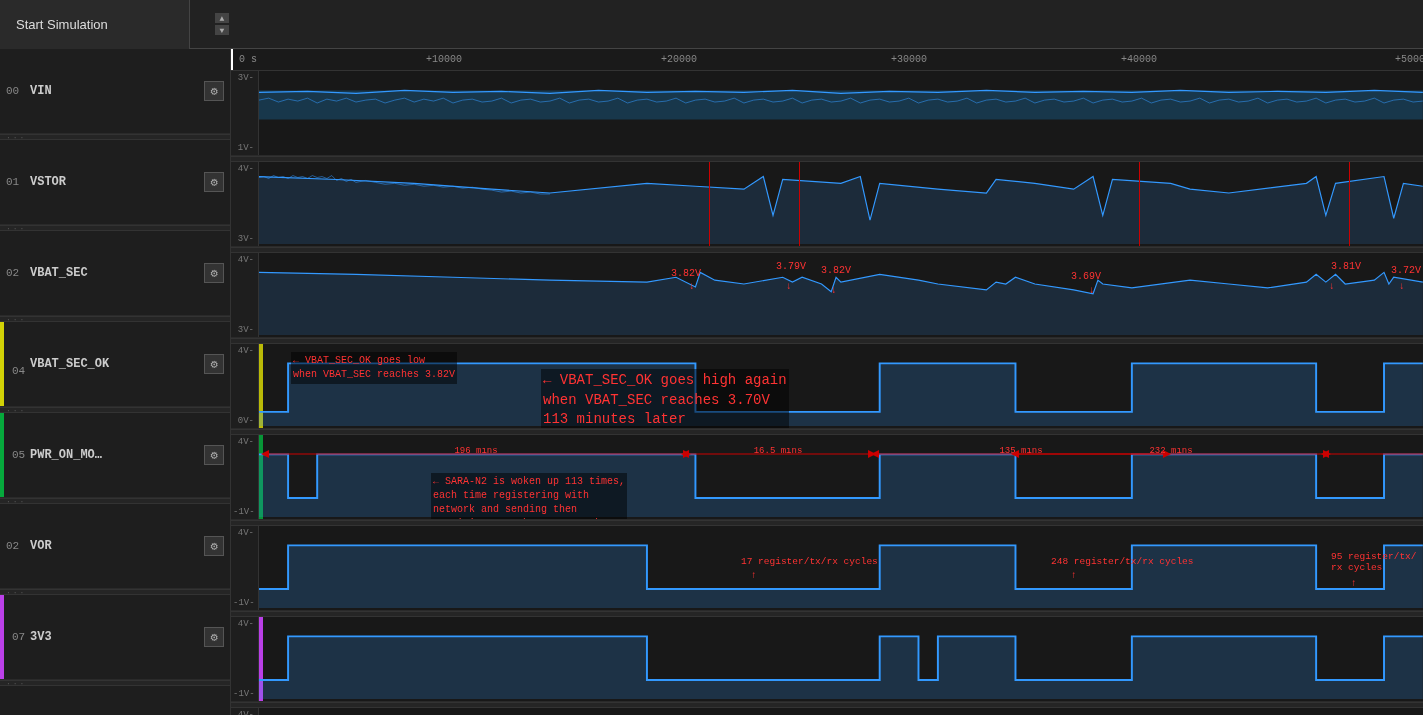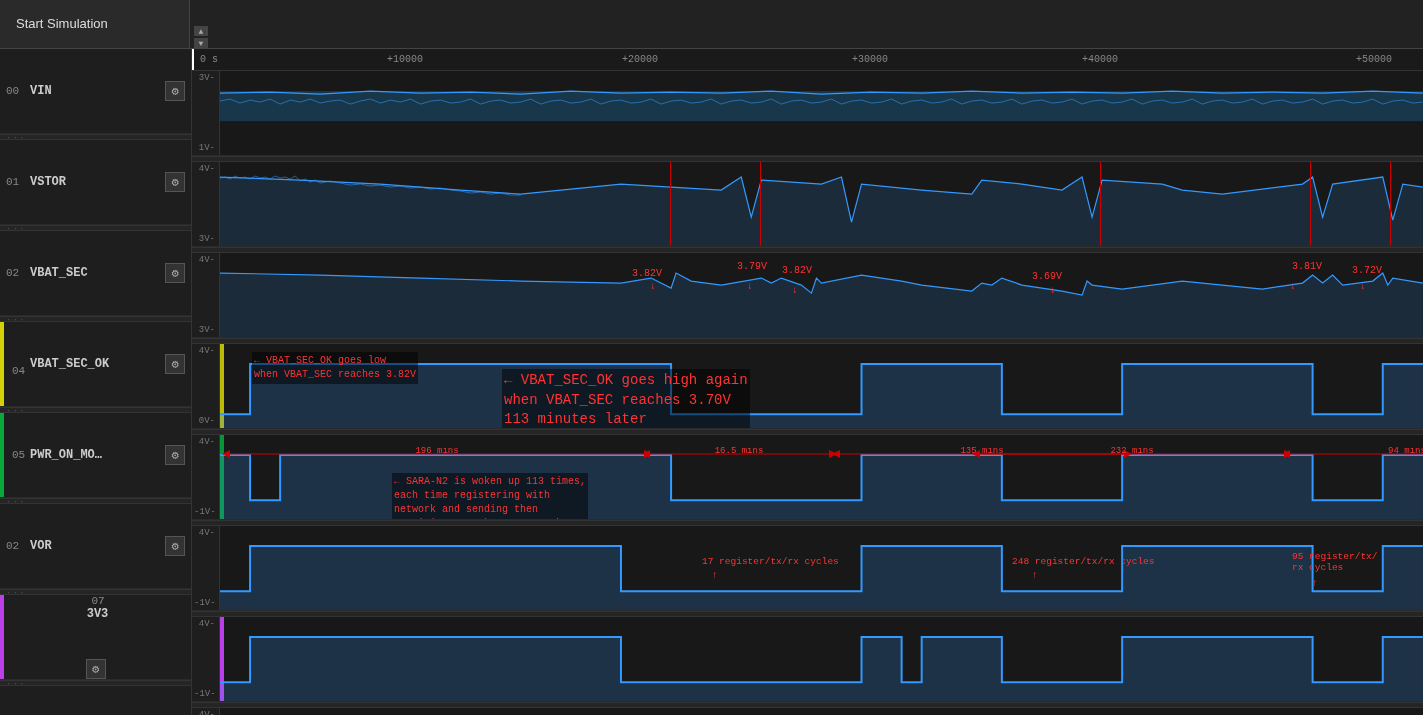--- a/index.html
+++ b/index.html
@@ -16,25 +16,26 @@
     #app {
       display: flex;
       flex-direction: column;
       width: 1423px;
       height: 715px;
     }
 
     
     #header {
       display: flex;
-      align-items: flex-end;
+      align-items: center;
       background: #222;
       border-bottom: 1px solid #444;
       height: 49px;
       flex-shrink: 0;
+      gap: 21px;
     }
 
     #start-sim-btn {
       background: #2a2a2a;
       border: none;
       color: #ddd;
       font-size: 13px;
       padding: 0 16px;
       height: 49px;
       width: 190px;
@@ -63,21 +64,21 @@
 
     
     #main {
       display: flex;
       flex: 1;
       overflow: hidden;
     }
 
     
     #channels-panel {
-      width: 192px;
+      width: 231px;
       flex-shrink: 0;
       background: #1e1e1e;
       border-right: 1px solid #333;
       overflow: hidden;
     }
 
     .channel-row {
       display: flex;
       align-items: center;
       border-bottom: 1px solid #2a2a2a;
@@ -316,21 +317,21 @@
 
       <div class="channel-row">
         <span class="channel-num">02</span>
         <span class="channel-name">VOR</span>
         <div class="channel-gear">⚙</div>
       </div>
       <div class="channel-divider">
           <span class="divider-dots">···</span>
         </div>
 
-      <div class="channel-row" style="position:relative;flex-direction:column;">
+      <div class="channel-row" style="position:relative;">
         <div class="color-strip" style="background:#cc44ff; opacity:0.9;"></div>
         <span class="channel-num" style="padding-left:6px;">07</span>
         <span class="channel-name">3V3</span>
         <div class="channel-gear">⚙</div>
       </div>
       <div class="channel-divider">
           <span class="divider-dots">···</span>
         </div>
 
       <div class="channel-row">

